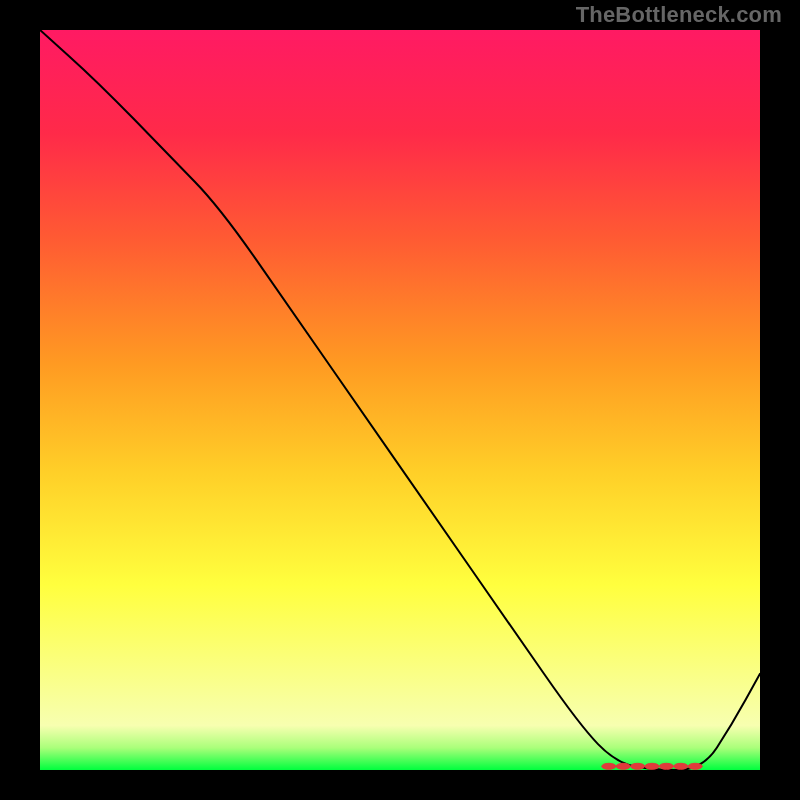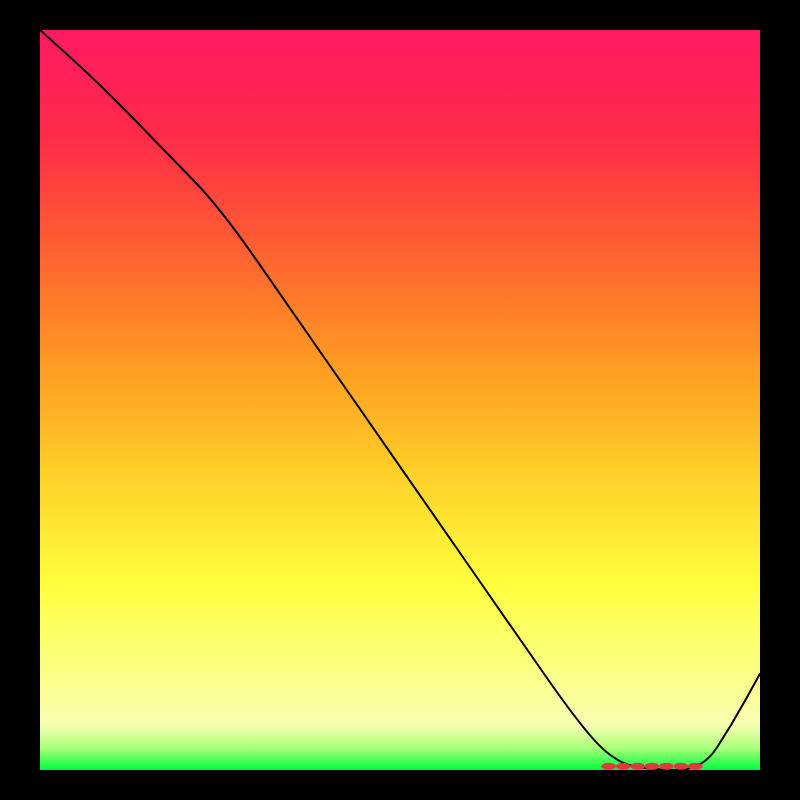--- a/index.html
+++ b/index.html
@@ -73,20 +73,21 @@
   .markers circle, .markers ellipse {
     fill: #e03b3b;
     stroke: #e03b3b;
   }
 </style>
 </head>
 <body>
 
 <div class="frame">
 
+  <div class="watermark">TheBottleneck.com</div>
 
   <div class="plot-area">
 
     <div class="gradient"></div>
 
     <svg class="curve" viewBox="0 0 720 740" preserveAspectRatio="none">
       <path id="curve-path" class="line" d="M 0.0 0.0 Q 0.0 0.0 28.8 25.9 Q 57.6 51.8 93.6 88.8 Q 129.6 125.8 154.8 151.7 Q 180.0 177.6 216.0 229.4 Q 252.0 281.2 288.0 333.0 Q 324.0 384.8 360.0 436.6 Q 396.0 488.4 432.0 540.2 Q 468.0 592.0 504.0 643.8 Q 540.0 695.6 558.0 714.1 Q 576.0 732.6 594.0 736.3 Q 612.0 740.0 637.2 740.0 Q 662.4 740.0 676.8 717.8 Q 691.2 695.6 705.6 669.7 T 720.0 643.8 "></path>
       <g id="marker-group" class="markers">
           <ellipse cx="568.8" cy="736.3" rx="7" ry="3"></ellipse>
           <ellipse cx="583.2" cy="736.3" rx="7" ry="3"></ellipse>

